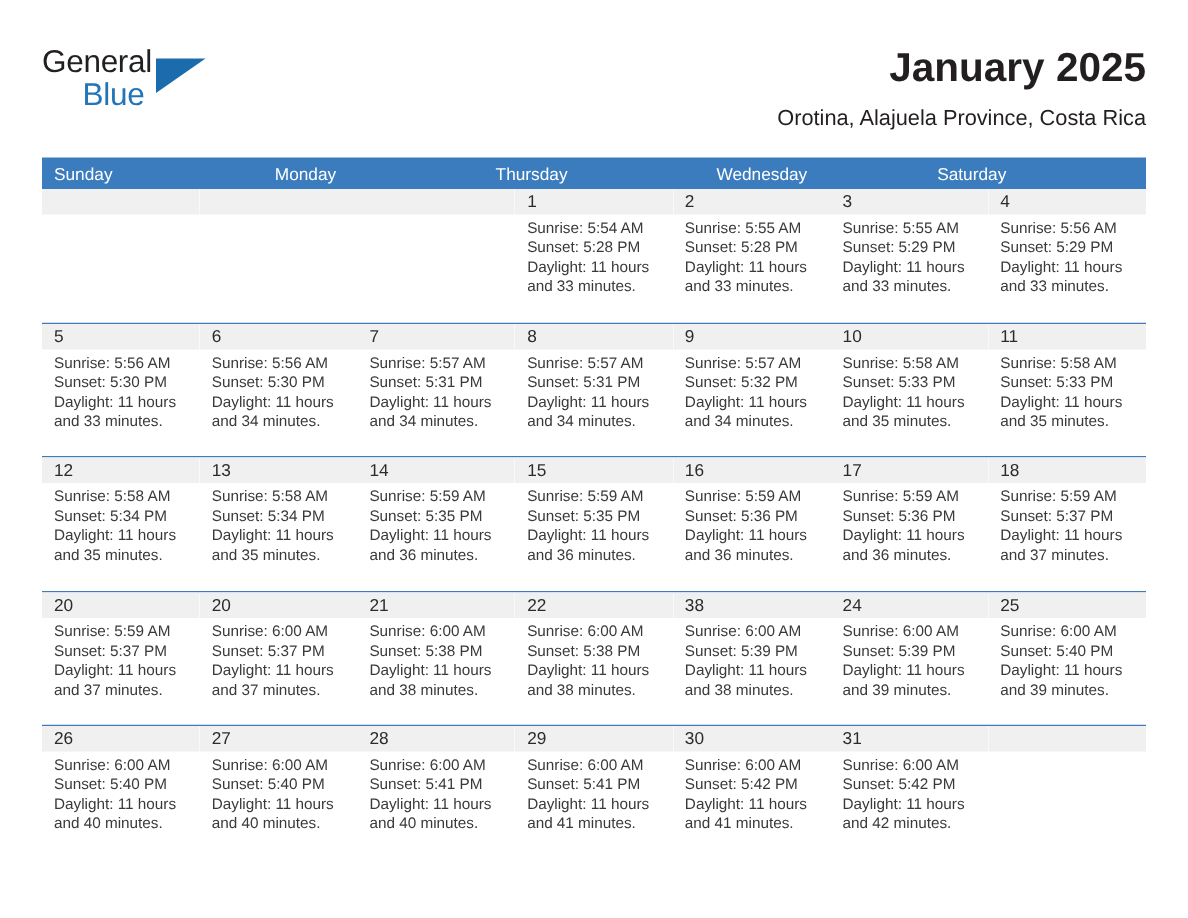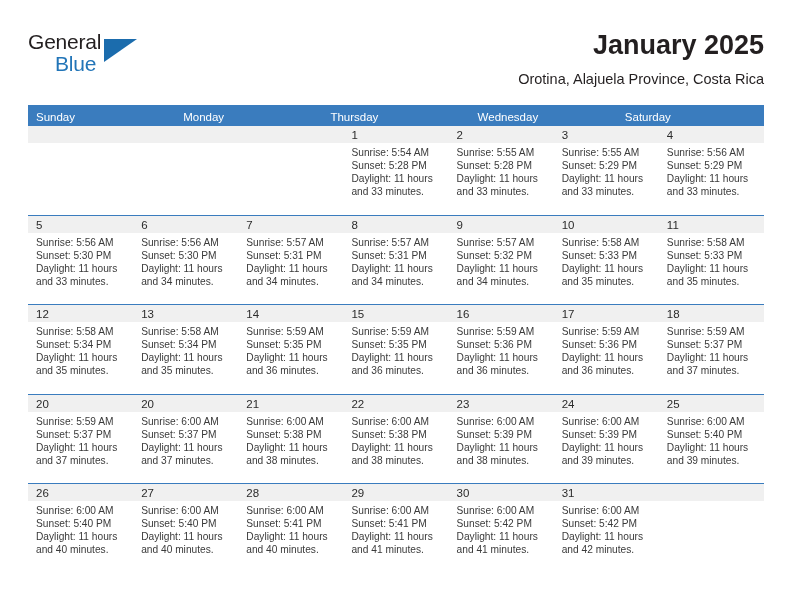--- a/index.html
+++ b/index.html
@@ -383,21 +383,21 @@
           <div class="day-cell">
             <div class="date-band">22</div>
             <div class="info">
               <div>Sunrise: 6:00 AM</div>
               <div>Sunset: 5:38 PM</div>
               <div>Daylight: 11 hours</div>
               <div>and 38 minutes.</div>
             </div>
           </div>
           <div class="day-cell">
-            <div class="date-band">23</div>
+            <div class="date-band">38</div>
             <div class="info">
               <div>Sunrise: 6:00 AM</div>
               <div>Sunset: 5:39 PM</div>
               <div>Daylight: 11 hours</div>
               <div>and 38 minutes.</div>
             </div>
           </div>
           <div class="day-cell">
             <div class="date-band">24</div>
             <div class="info">

